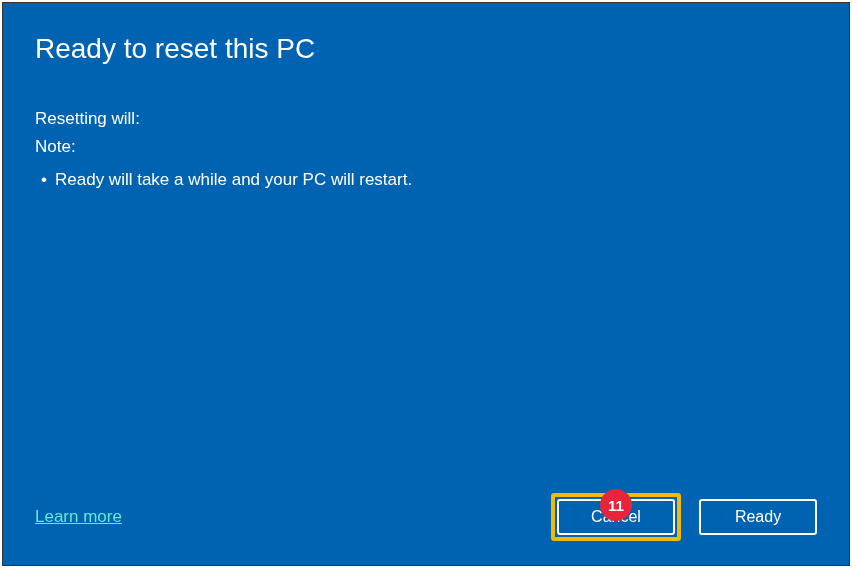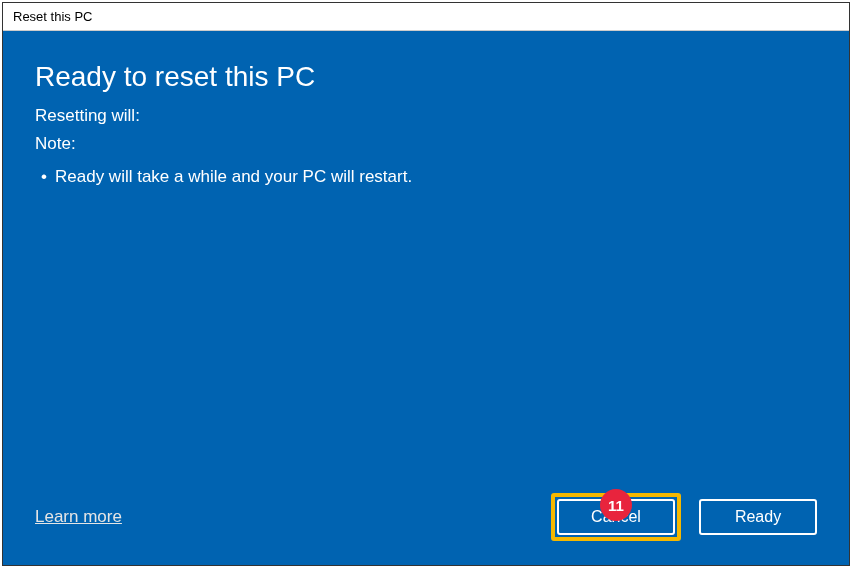--- a/index.html
+++ b/index.html
@@ -37,21 +37,21 @@
       background: #0063B1;
       color: #fff;
       padding: 30px 32px 24px 32px;
       display: flex;
       flex-direction: column;
       position: relative;
     }
     .heading {
       font-size: 28px;
       font-weight: 400;
-      margin-bottom: 13px;
+      margin-bottom: 44px;
     }
     .subheading {
       font-size: 17px;
       font-weight: 400;
       margin-bottom: 8px;
     }
     .bullet-list {
       list-style: none;
       margin-bottom: 24px;
     }
@@ -68,21 +68,21 @@
       left: 6px;
       font-size: 17px;
     }
     .footer {
       margin-top: auto;
       display: flex;
       align-items: center;
       justify-content: space-between;
     }
     .learn-more {
-      color: #e5e5e5;
+      color: #5eead4;
       text-decoration: underline;
       font-size: 17px;
       cursor: pointer;
     }
     .buttons {
       display: flex;
       gap: 18px;
       align-items: center;
     }
     .btn {
@@ -117,23 +117,20 @@
       display: flex;
       align-items: center;
       justify-content: center;
       margin-top: 30px;
     }
   </style>
 </head>
 <body>
 
 <div class="window">
-  <div class="titlebar">
-    <span>Reset this PC</span>
-  </div>
   <div class="content">
     <h1 class="heading">Ready to reset this PC</h1>
 
     <div class="subheading">Resetting will:</div>
 
     <div class="subheading">Note:</div>
     <ul class="bullet-list">
       <li>Ready will take a while and your PC will restart.</li>
     </ul>
 

